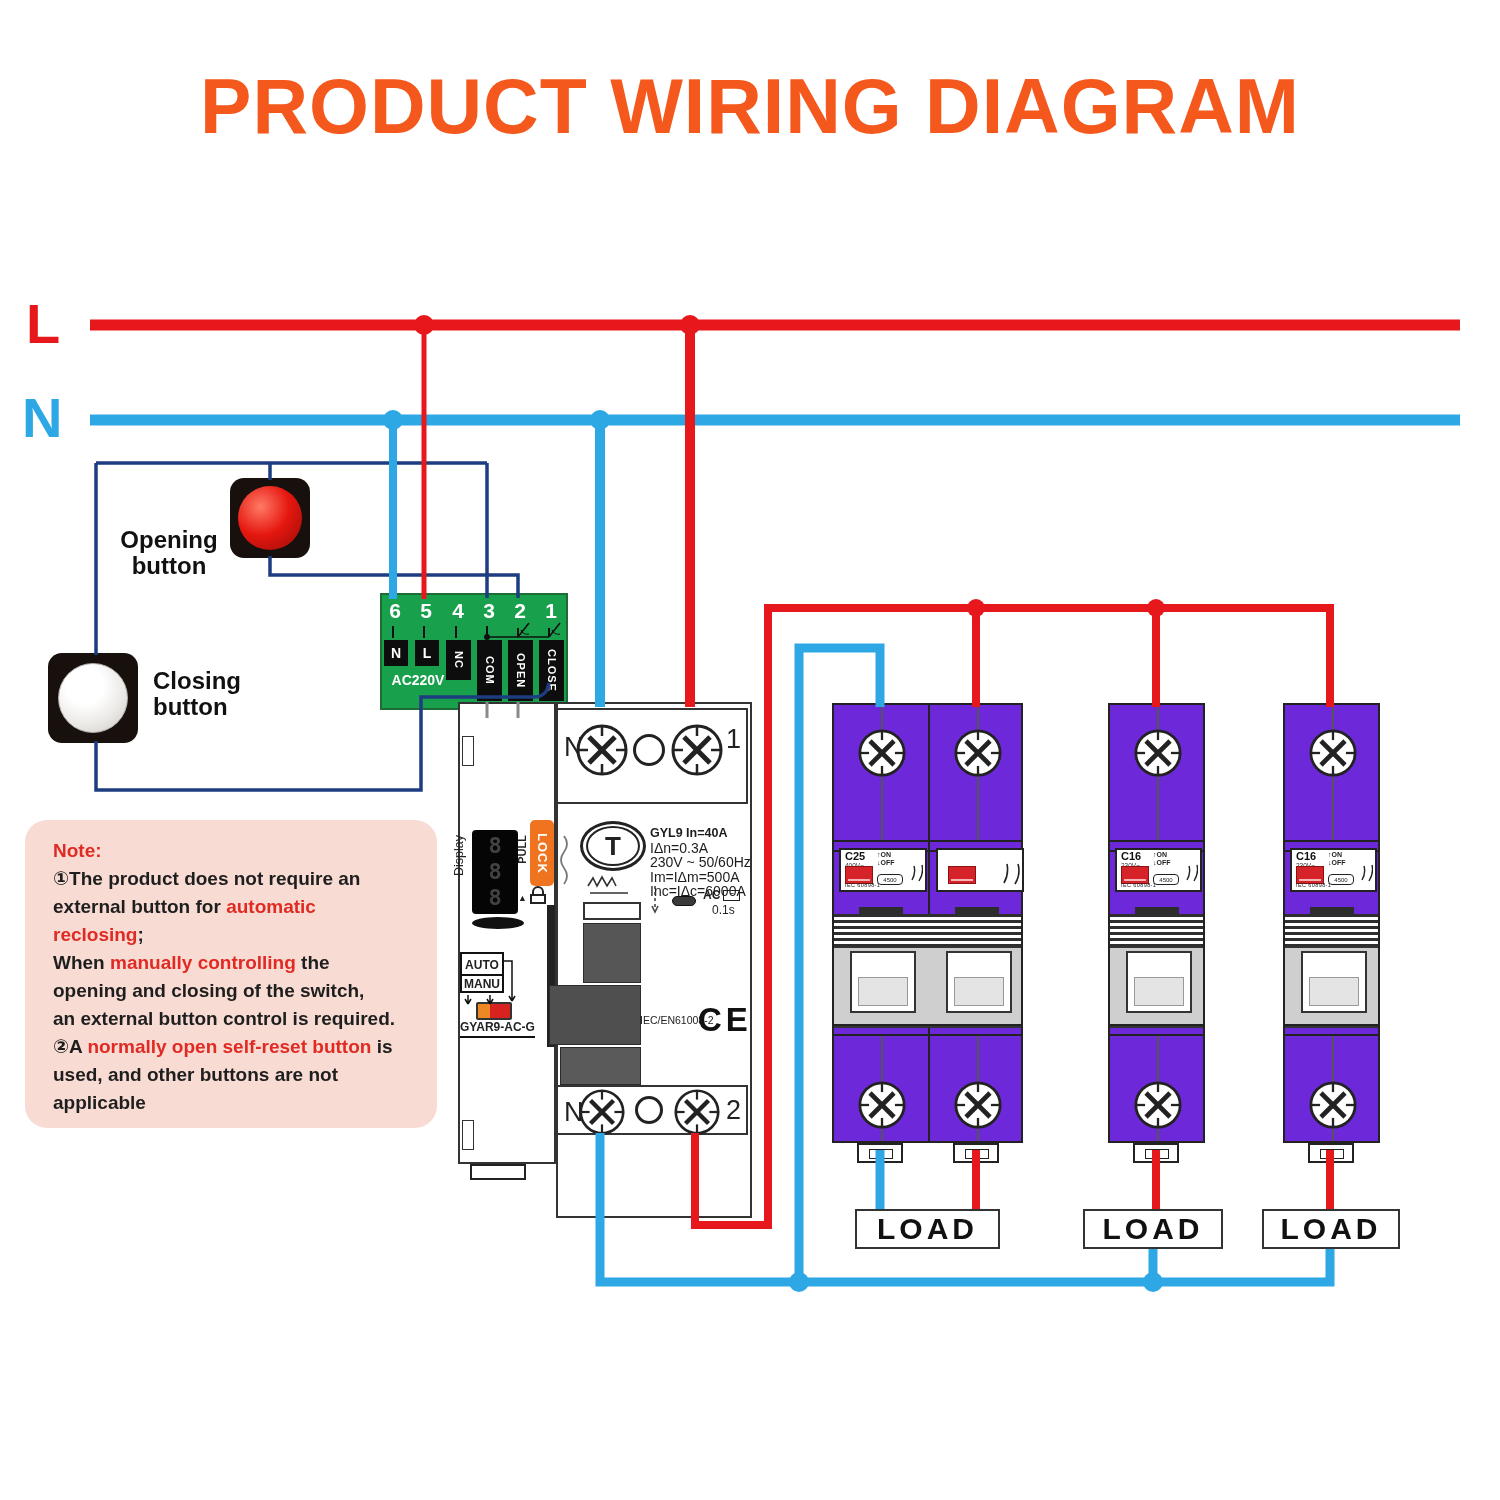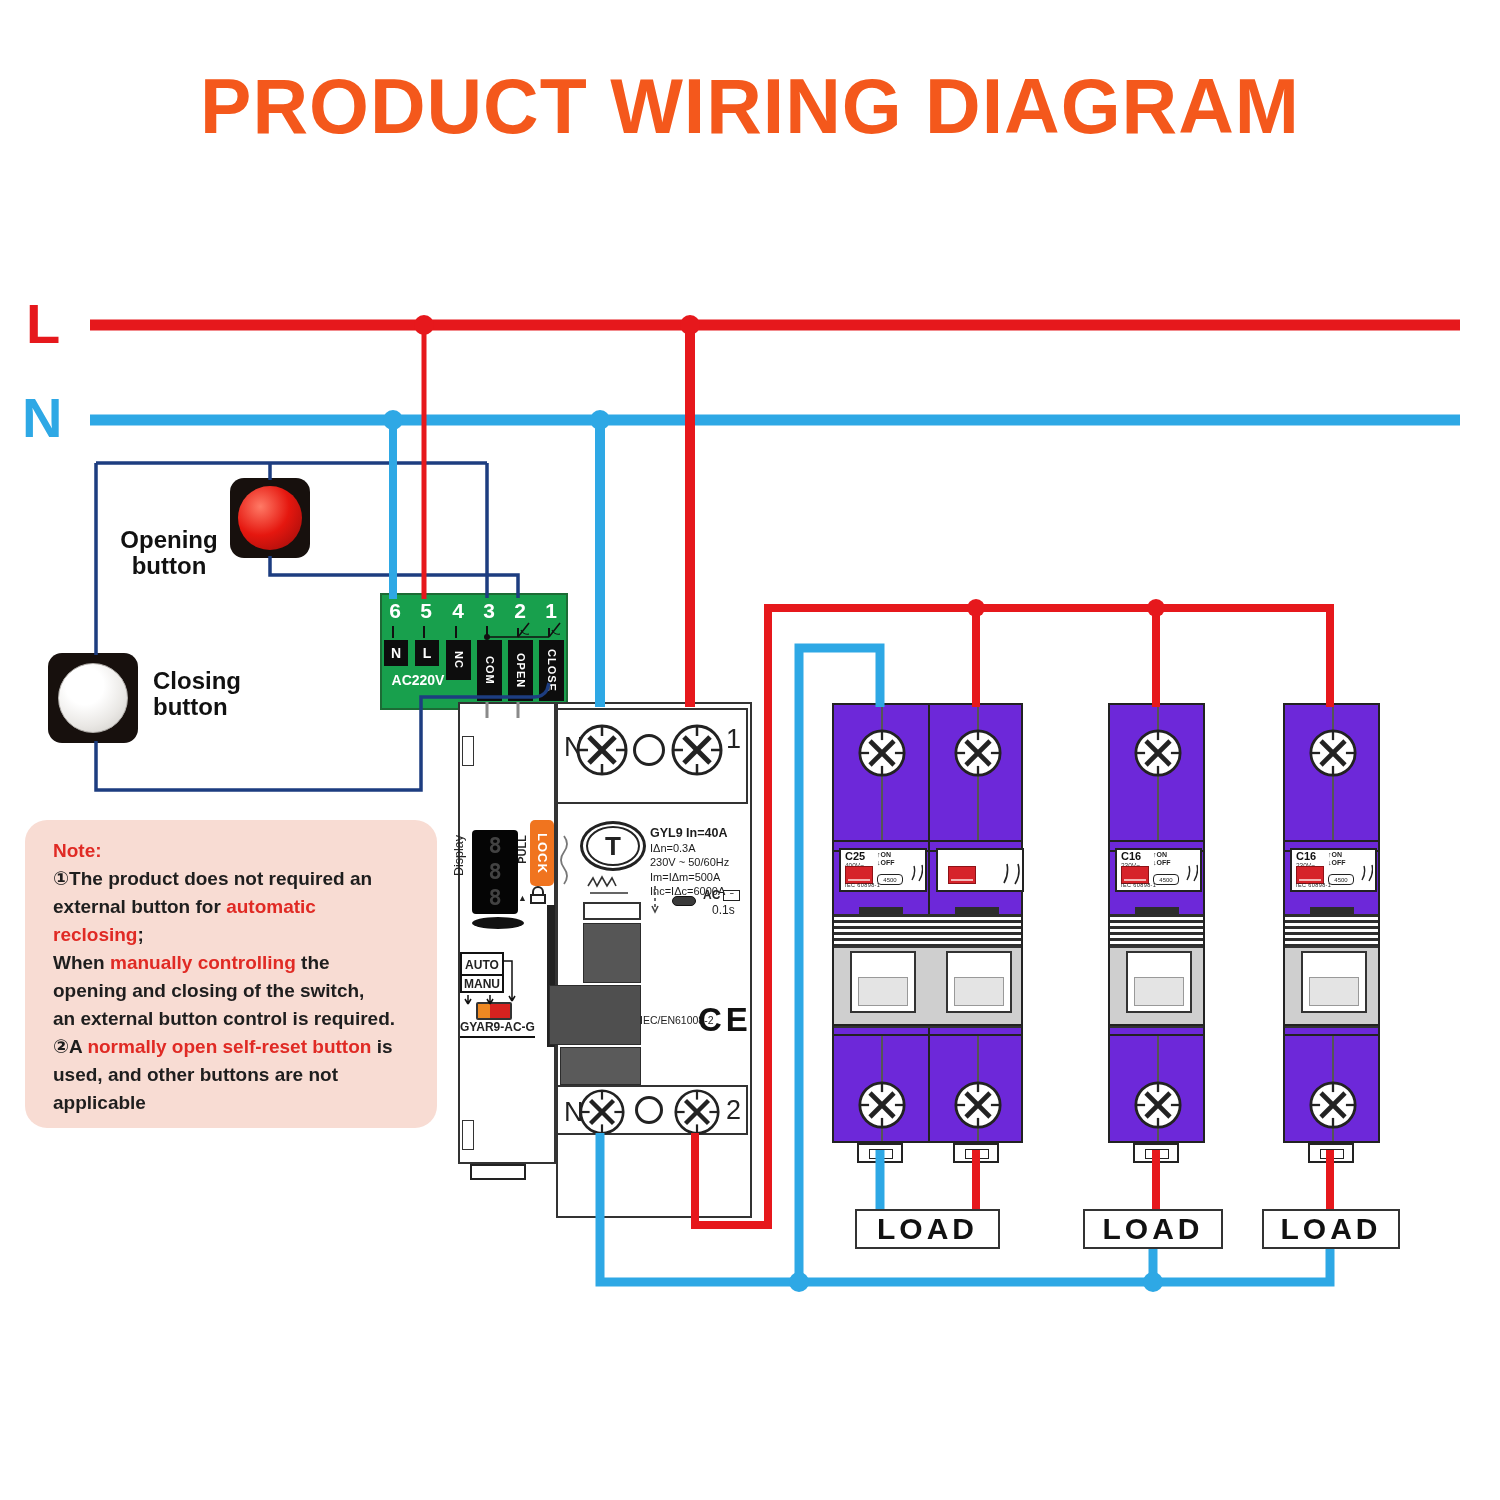--- a/index.html
+++ b/index.html
@@ -36,21 +36,21 @@
            font-size:22px;line-height:26px;color:#424242;}
   .vtext{writing-mode:vertical-rl;transform:rotate(180deg);}
   #lockbtn{left:530px;top:820px;width:24px;height:66px;background:#F0741F;border-radius:5px;
            color:#fff;font-size:13px;font-weight:bold;display:flex;align-items:center;justify-content:center;}
   #lockbtn span{writing-mode:vertical-rl;letter-spacing:1px;}
   #tlogo{left:580px;top:821px;width:66px;height:50px;border:3px solid #222;border-radius:50%;
          display:flex;align-items:center;justify-content:center;}
   #tlogo .inner{width:50px;height:36px;border:2px solid #222;border-radius:50%;
          display:flex;align-items:center;justify-content:center;font-size:26px;font-weight:bold;}
   #spec-lines{left:650px;top:826px;width:105px;}
-  .spec{font-size:11px;line-height:14.5px;color:#1c1c1c;white-space:nowrap;}
+  .spec{font-size:14px;line-height:14.5px;color:#1c1c1c;white-space:nowrap;}
   .spec0{font-size:12.5px;font-weight:bold;}
   .mmbox{border:2px solid #111;background:#fff;font-size:12px;font-weight:bold;
          display:flex;align-items:center;justify-content:center;}
   #toggle{left:476px;top:1002px;width:36px;height:18px;border:2px solid #333;
           background:linear-gradient(90deg,#ee8822 0 38%,#d8221f 38%);border-radius:2px;}
   #model{left:460px;top:1020px;font-size:12px;font-weight:bold;border-bottom:2px solid #111;padding-bottom:2px;}
   #std{left:640px;top:1014px;font-size:10.5px;color:#222;}
   #ce{left:698px;top:1001px;font-size:33px;font-weight:bold;letter-spacing:4px;color:#111;}
   .handle{background:#565656;border:1px solid #2c2c2c;}
   
@@ -383,21 +383,21 @@
       <div class="notch"></div>
     </div>
 
   <div class="abs comp load" style="left:855px;top:1209px;width:145px;height:40px;">LOAD</div>
   <div class="abs comp load" style="left:1083px;top:1209px;width:140px;height:40px;">LOAD</div>
   <div class="abs comp load" style="left:1262px;top:1209px;width:138px;height:40px;">LOAD</div>
 
   <div class="abs comp" id="note">
     <div id="note-lines">
         <div class="note-line"><span class="red">Note:</span></div>
-        <div class="note-line"><span>①The product does not required an</span></div>
+        <div class="note-line"><span>①The product does not require an</span></div>
         <div class="note-line"><span>external button for </span><span class="red">automatic</span></div>
         <div class="note-line"><span class="red">reclosing</span><span>;</span></div>
         <div class="note-line"><span>When </span><span class="red">manually controlling</span><span> the</span></div>
         <div class="note-line"><span>opening and closing of the switch,</span></div>
         <div class="note-line"><span>an external button control is required.</span></div>
         <div class="note-line"><span>②A </span><span class="red">normally open self-reset button</span><span> is</span></div>
         <div class="note-line"><span>used, and other buttons are not</span></div>
         <div class="note-line"><span>applicable</span></div>
       </div>
   </div>

